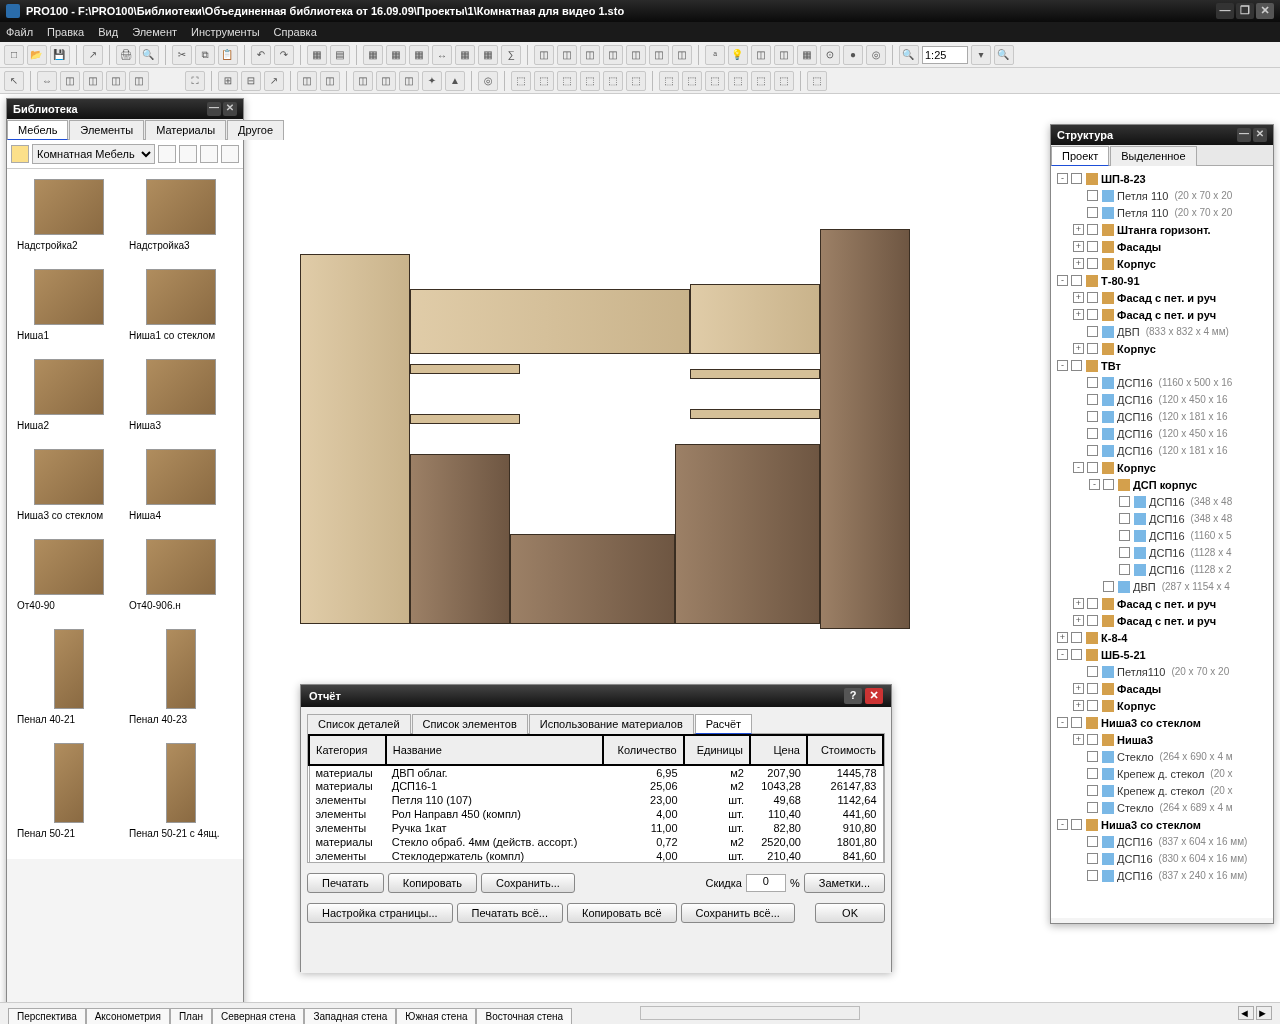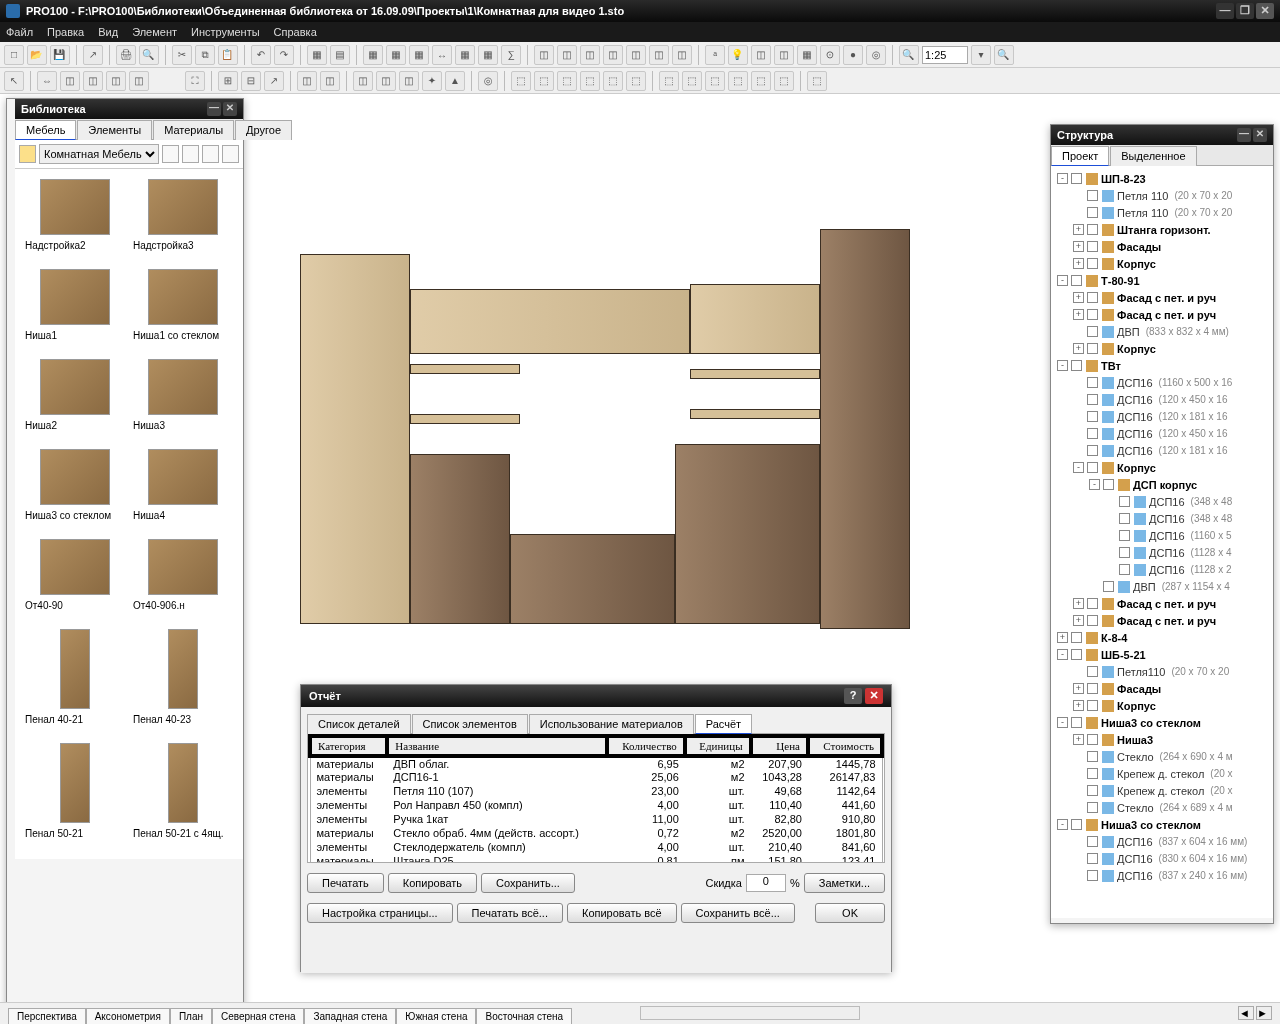--- a/index.html
+++ b/index.html
@@ -24,21 +24,21 @@
 .panel { position: absolute; background: #f4f4f4; border: 1px solid #888; box-shadow: 0 2px 8px rgba(0,0,0,0.3); }
 .panel-title { background: linear-gradient(#333,#111); color: #fff; height: 20px; display: flex; align-items: center; padding: 0 6px; font-weight: bold; }
 .panel-title .sp { flex:1; }
 .panel-title .pbtn { width:14px; height:14px; background:#444; margin-left:2px; text-align:center; line-height:12px; color:#ccc; font-size:10px; cursor:pointer; border-radius:2px; }
 
 .tabs { display: flex; background: #e8e8e8; border-bottom: 1px solid #aaa; }
 .tab { padding: 3px 10px; border: 1px solid #aaa; border-bottom: none; background: #eee; margin-right: 1px; cursor: pointer; position:relative; top:1px; }
 .tab.active { background: #fff; border-bottom: 1px solid #1d4ed8; }
 
 
-#lib { left: 6px; top: 4px; width: 238px; height: 924px; padding-left: 8px; }
+#lib { left: 6px; top: 4px; width: 238px; height: 924px; }
 #lib .combo-row { display:flex; align-items:center; padding:4px; gap:3px; background:#fff; border-bottom:1px solid #ccc; }
 #lib select { flex:1; height:20px; border:1px solid #aaa; }
 #lib .mini { width:18px; height:18px; border:1px solid #aaa; background:#f8f8f8; }
 #lib .grid { display: grid; grid-template-columns: 1fr 1fr; gap: 8px; padding: 10px; background:#fff; overflow-y:auto; height: 690px; }
 #lib .item { text-align: left; cursor:pointer; }
 #lib .thumb { width: 70px; height: 56px; background: linear-gradient(135deg,#b08d5e,#8a6a42); border:1px solid #999; margin: 0 auto 4px; }
 #lib .thumb.tall { height: 80px; width:30px; }
 #lib .item span { font-size: 10px; }
 
 
@@ -60,21 +60,21 @@
 .furn { position:absolute; background:linear-gradient(90deg,#9c8066,#6e5642); border:1px solid #3a2e22; }
 
 
 #report { left: 300px; top: 590px; width: 592px; height: 288px; }
 #report .dlg-title { background:linear-gradient(#444,#111); color:#fff; height:22px; display:flex; align-items:center; padding:0 8px; font-weight:bold;justify-content:space-between; }
 #report .dlg-title .sp{flex:1;}
 #report .dlg-title .x{ width:18px; height:16px; background:#c33; color:#fff; text-align:center; line-height:15px; border-radius:2px; cursor:pointer; font-weight:bold; }
 #report .dlg-title .h{ width:18px; height:16px; background:#555; color:#fff; text-align:center; line-height:15px; border-radius:2px; cursor:pointer; font-weight:bold; margin-right:3px; }
 #report .body { background:#f0f0f0; padding:6px; height:266px; }
 #report table { width:100%; border-collapse:collapse; background:#fff; border:1px solid #aaa; }
-#report th { background:#eee; border:4px solid #000000; padding:2px 6px; text-align:left; font-weight:normal;font-family:Liberation Serif, serif; }
+#report th { background:#eee; border:2px solid #000000; padding:8px 6px; text-align:left; font-weight:normal; }
 #report th.r, #report td.r { text-align:right; }
 #report td { border-bottom:none; padding:0 6px; height:14px; }
 #report .table-wrap { height:130px; overflow:auto; border:1px solid #aaa; }
 #report .btnrow { display:flex; gap:4px; margin-top:10px; align-items:center; }
 #report button { padding:3px 14px; border:1px solid #888; background:linear-gradient(#fff,#ddd); border-radius:3px; cursor:pointer; }
 #report .spinner { width:40px; height:18px; border:1px solid #aaa; text-align:right; padding:0 16px 0 2px; position:relative; background:#fff; }
 
 .status-tabs { position:absolute; bottom:0; left:0; right:0; height:22px; background:#f0f0f0; border-top:1px solid #ccc; display:flex; align-items:flex-end; padding-left:8px; }
 .status-tabs .st { border:1px solid #aaa; border-bottom:none; padding:2px 8px; background:#f8f8f8; margin-right:0; font-size:10px; cursor:pointer; }
 .status-tabs .scroll { position:absolute; bottom:4px; left:50%; width:220px; height:14px; border:1px solid #bbb; background:#eee; }

